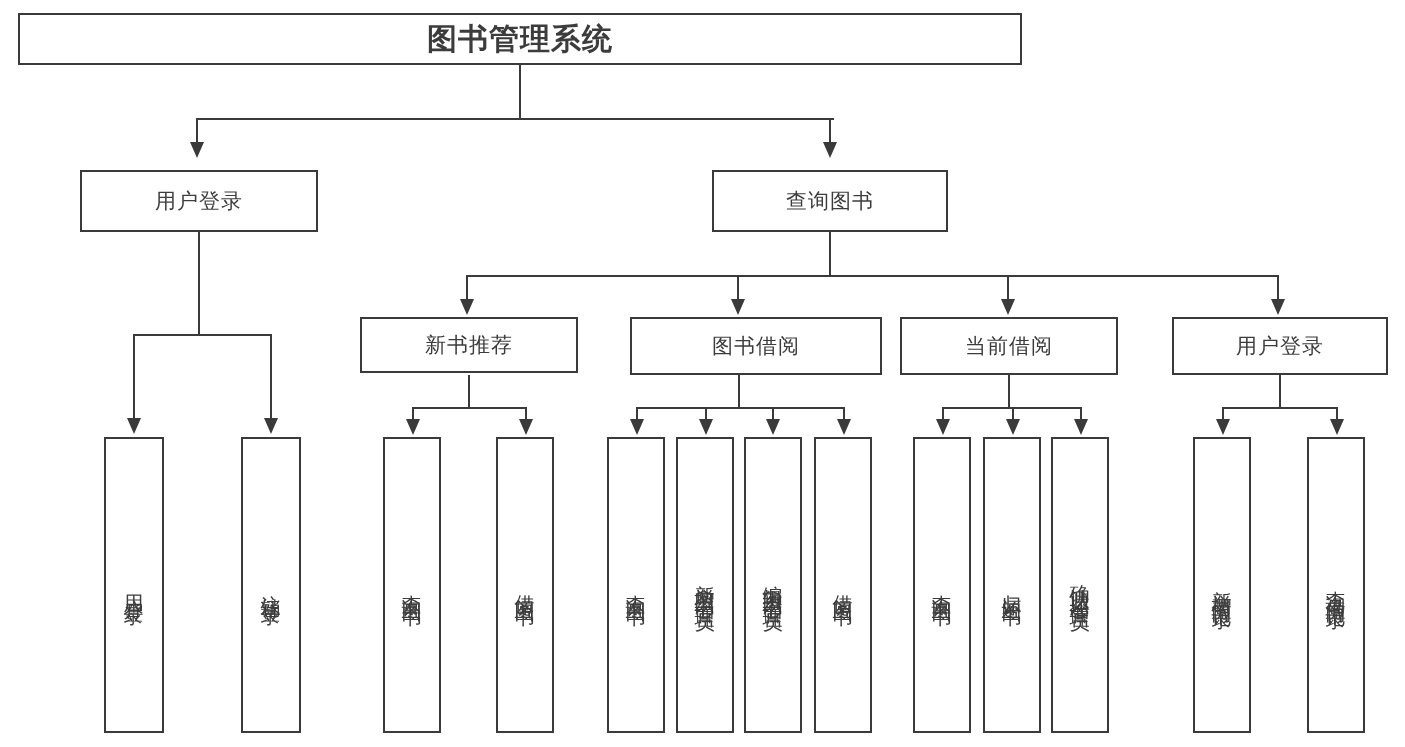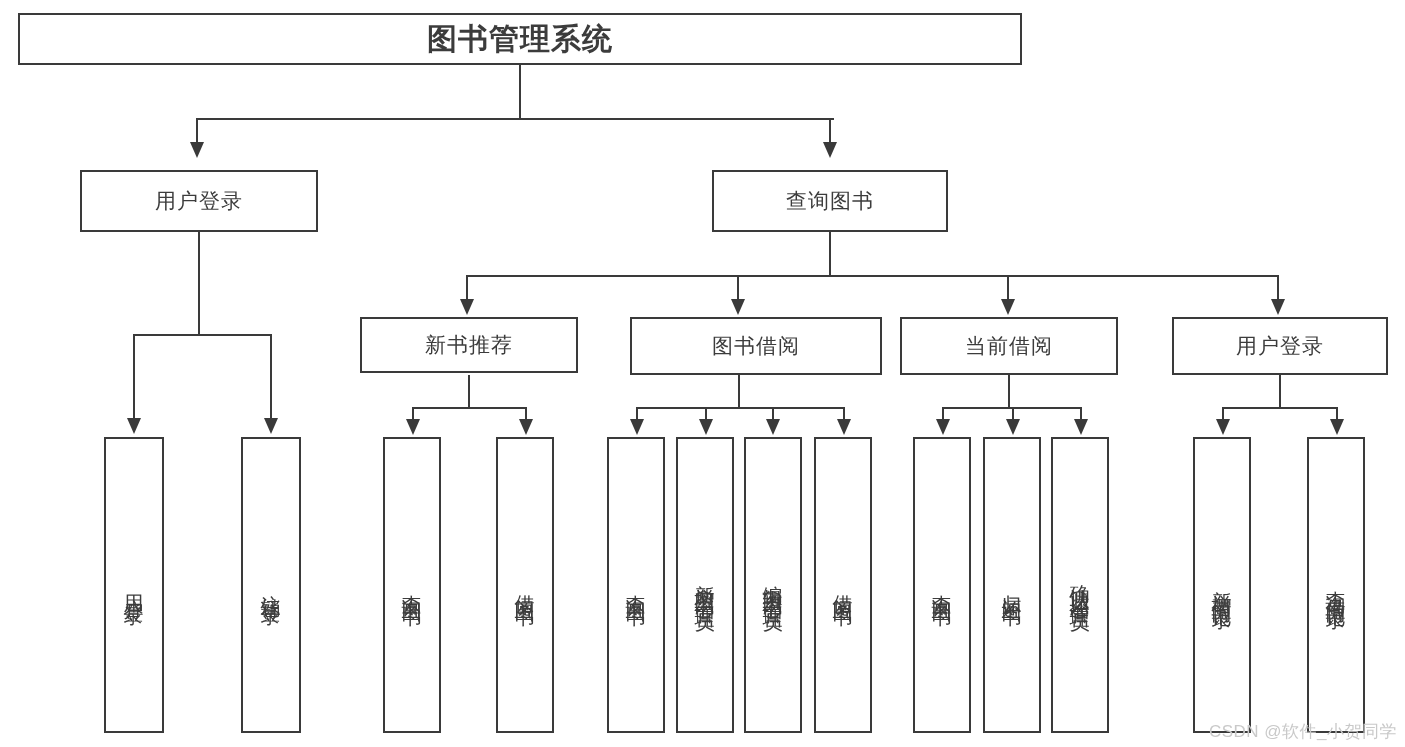--- a/index.html
+++ b/index.html
@@ -208,15 +208,14 @@
     <span class="label">确认归还（管理员）</span>
   </div>
 
   <div class="node v" style="left:1193px;top:437px;width:58px;height:296px;">
     <span class="label">新增借阅记录</span>
   </div>
   <div class="node v" style="left:1307px;top:437px;width:58px;height:296px;">
     <span class="label">查询借阅记录</span>
   </div>
 
-  <div id="watermark">CSDN @软件_小贺同学</div>
 
 </div>
 
 </body></html>

